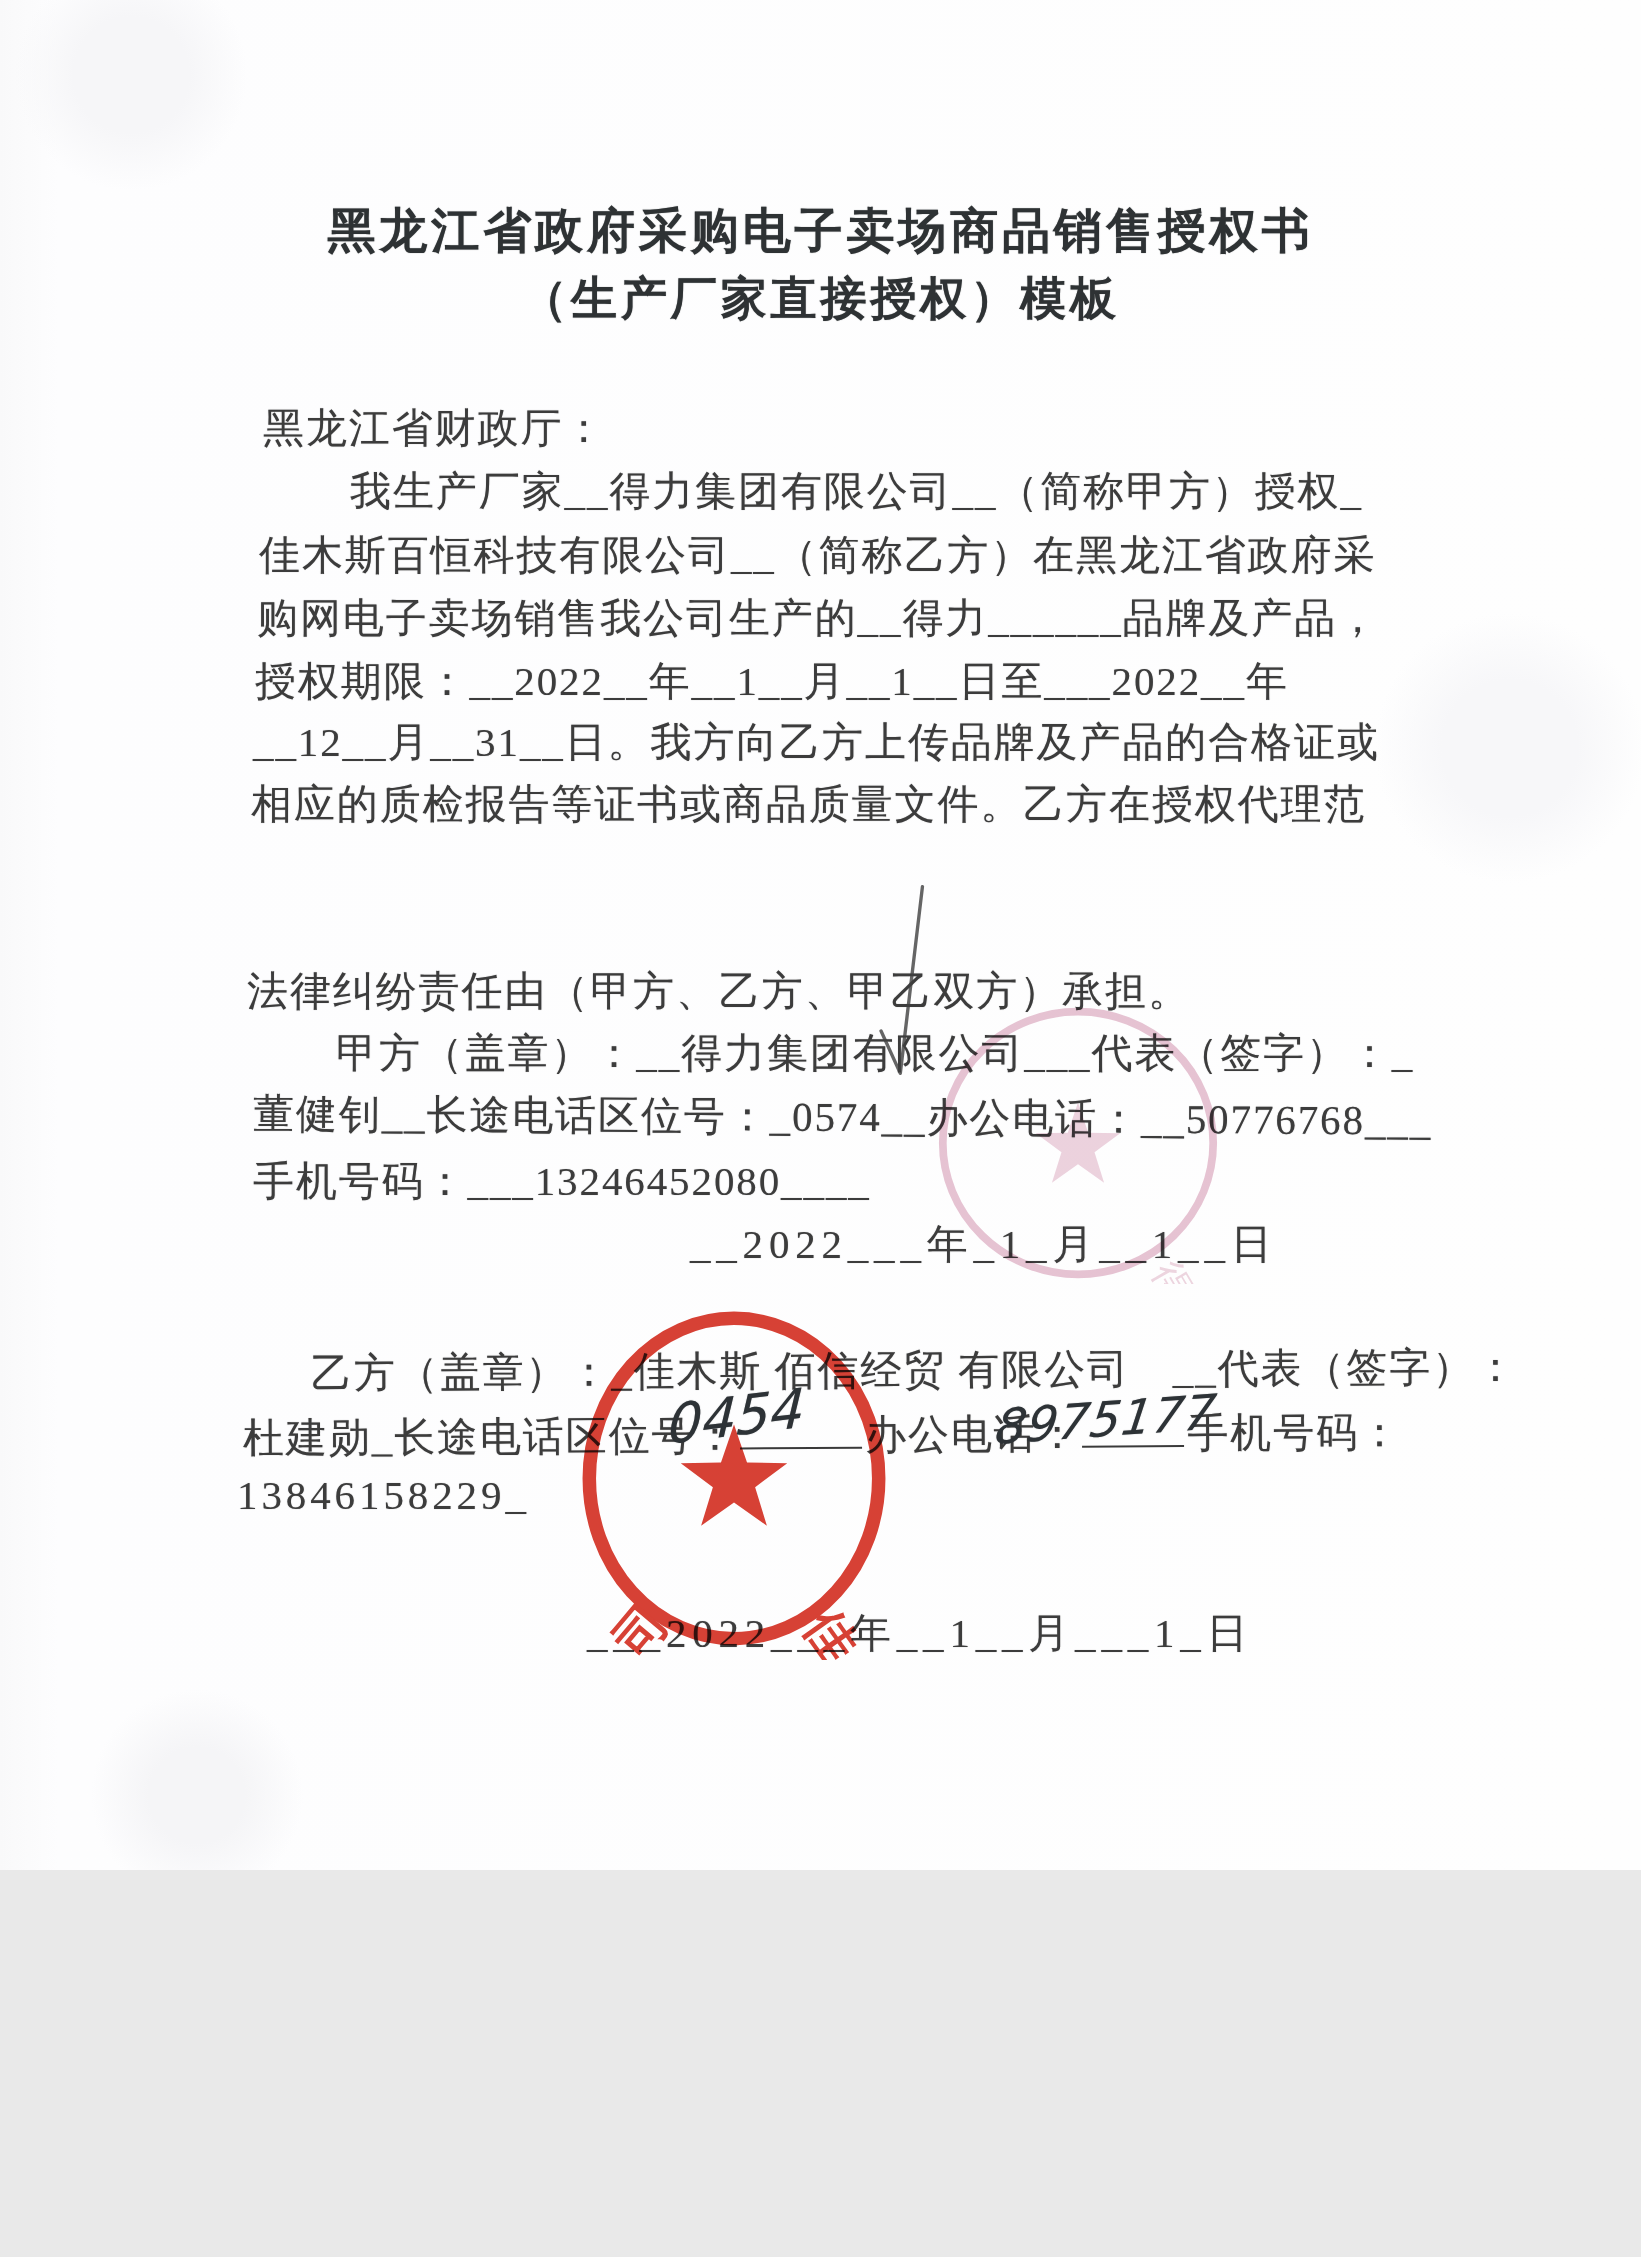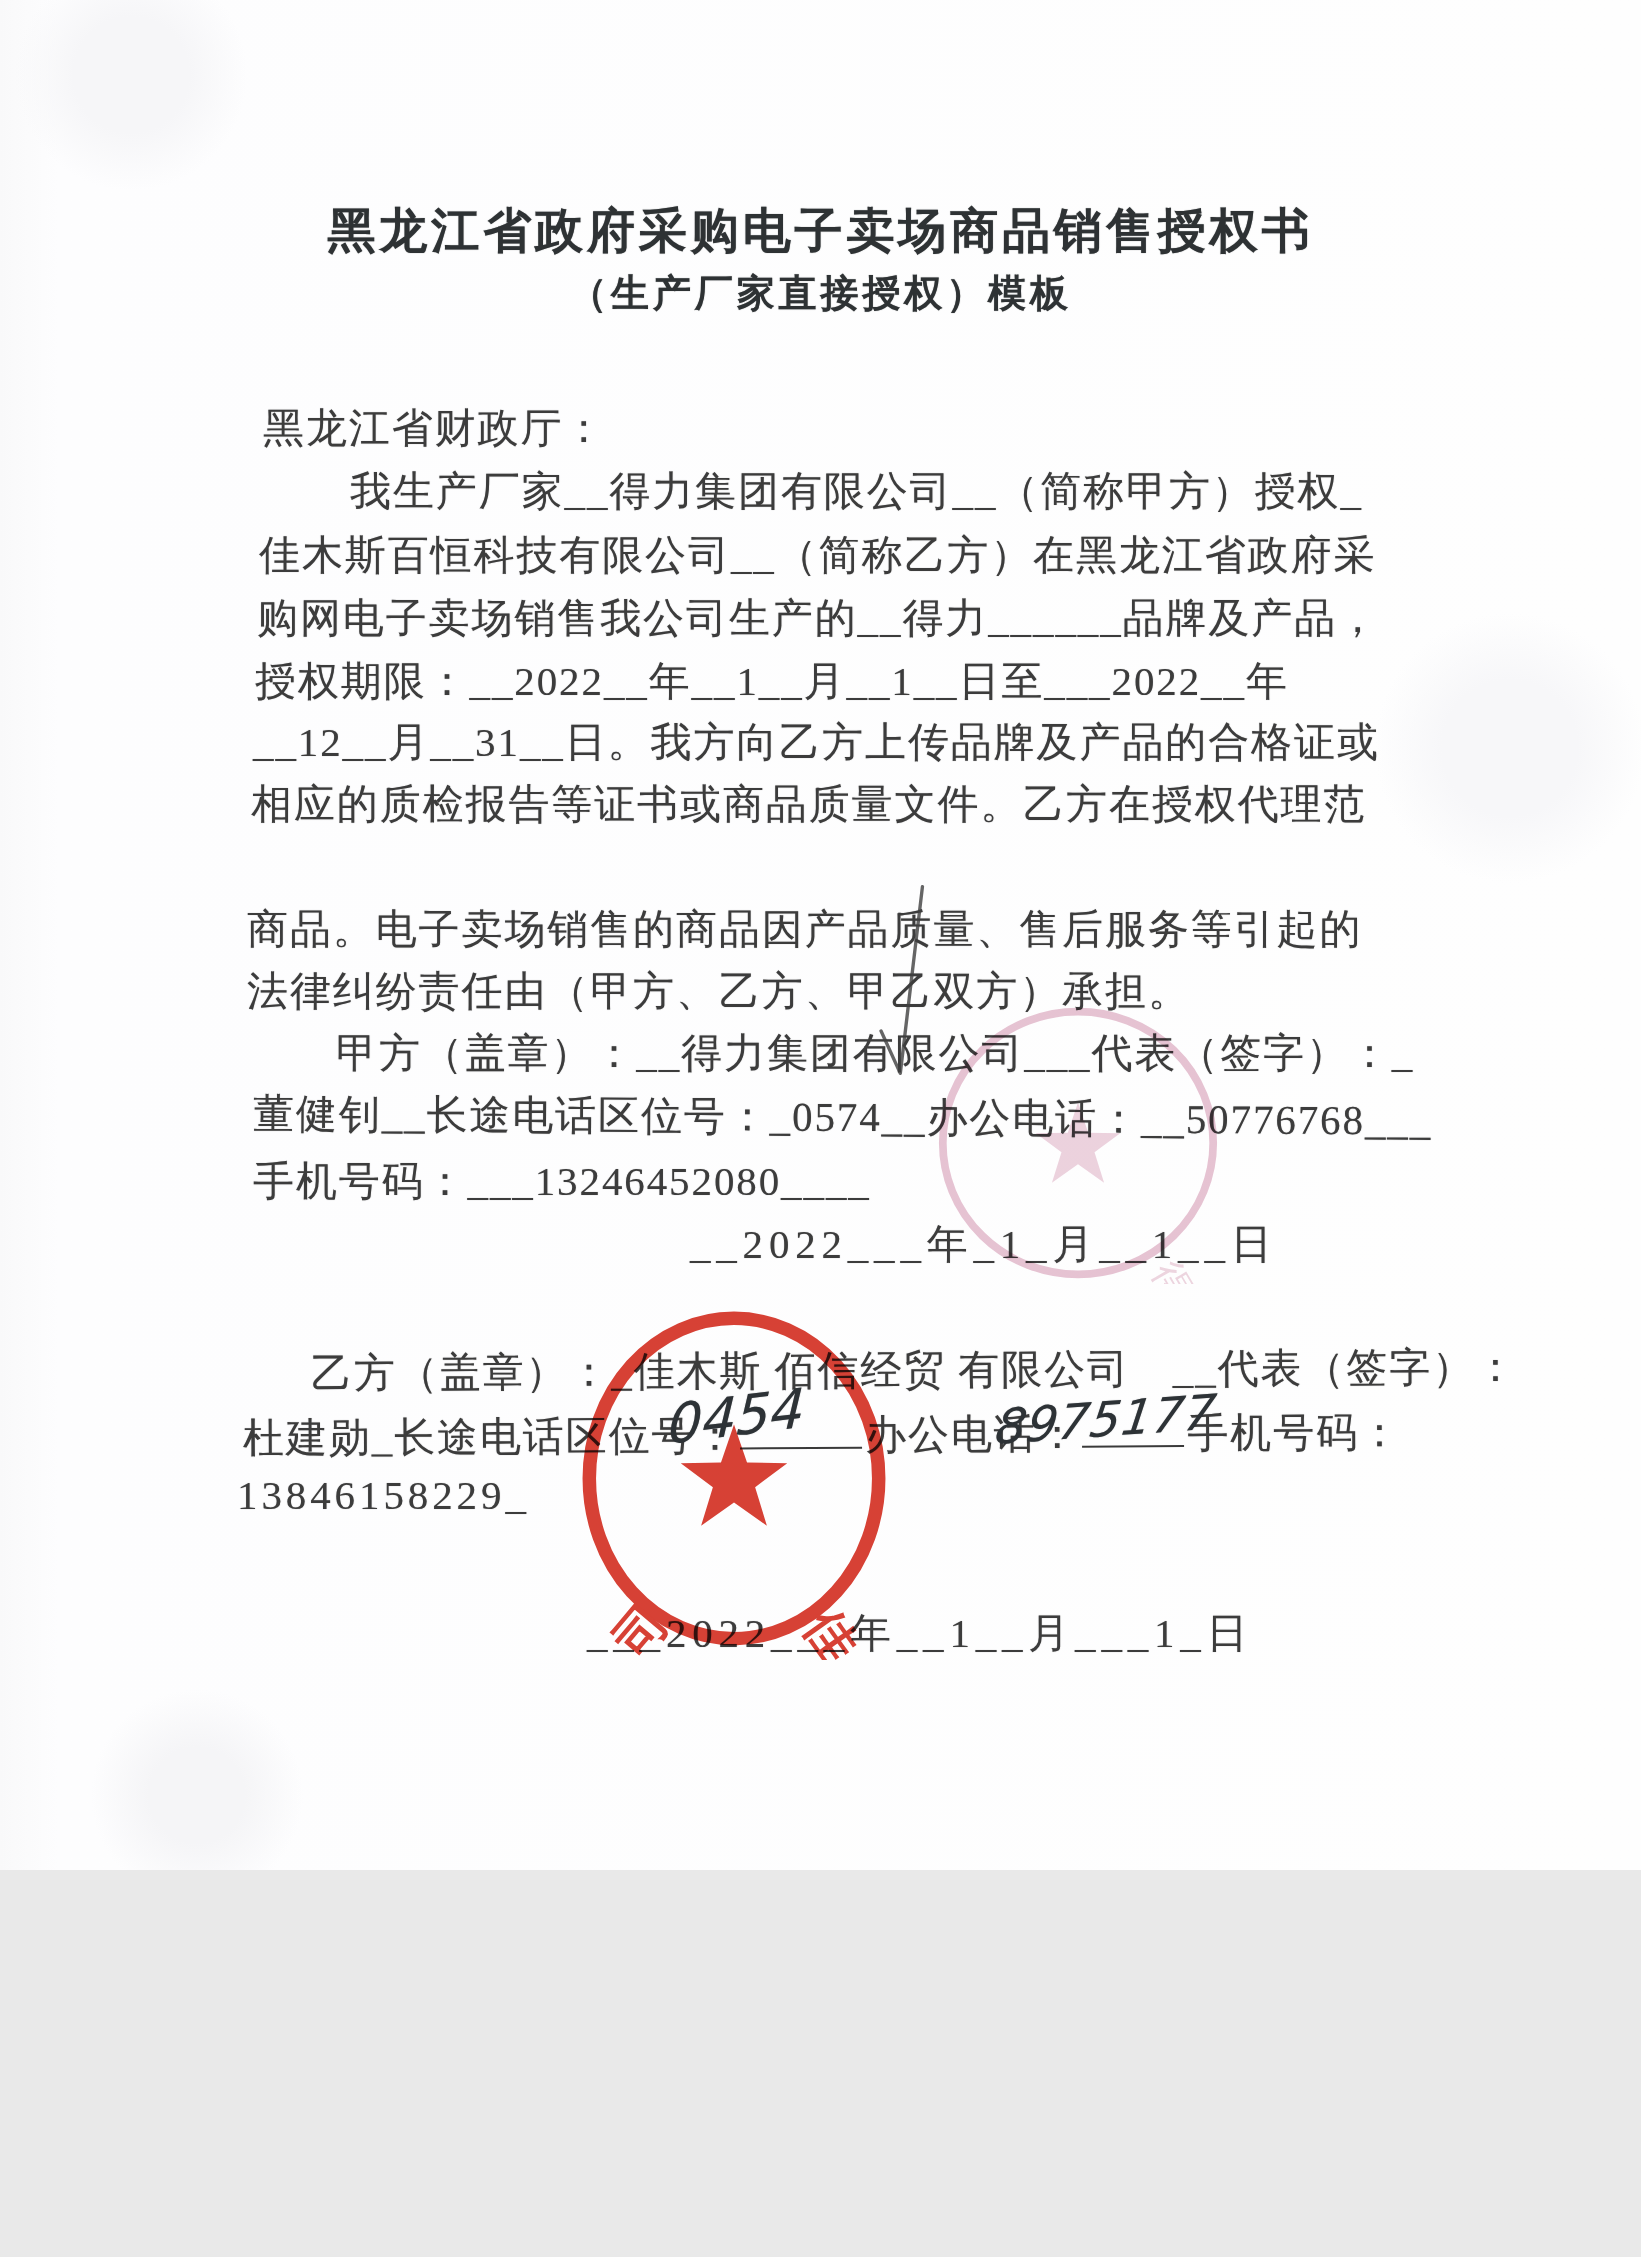--- a/index.html
+++ b/index.html
@@ -25,21 +25,21 @@
     text-shadow:0 0 1px rgba(55,55,55,.45);
   }
   .title{
     width:1641px;text-align:center;
     font-family:"Liberation Sans","DejaVu Sans",sans-serif;
     font-weight:700;color:#2e3234;
     letter-spacing:3.9px;
     text-shadow:0 0 1px rgba(40,45,45,.6);
   }
   .t1{top:199px;left:0;font-size:48px;}
-  .t2{top:268px;left:0;font-size:38px;}
+  .t2{top:268px;left:0;font-size:46px;}
   .date{letter-spacing:5.8px;}
   .blank{
     display:inline-block;height:.92em;
     border-bottom:2.9px solid #3a3a3a;
     vertical-align:baseline;margin:0 2.9px;
   }
   .blank.b1{width:122px;}
   .blank.b2{width:102px;}
   .hw{
     position:absolute;white-space:nowrap;
@@ -67,21 +67,20 @@
   <div class="ln title t2">（生产厂家直接授权）模板</div>
 
   <div class="ln" style="left:263px;top:401px;">黑龙江省财政厅：</div>
 
   <div class="ln" style="left:350px;top:464px;">我生产厂家__得力集团有限公司__（简称甲方）授权_</div>
   <div class="ln" style="left:259px;top:528px;">佳木斯百恒科技有限公司__（简称乙方）在黑龙江省政府采</div>
   <div class="ln" style="left:257px;top:591px;">购网电子卖场销售我公司生产的__得力______品牌及产品，</div>
   <div class="ln" style="left:255px;top:654px;">授权期限：__2022__年__1__月__1__日至___2022__年</div>
   <div class="ln" style="left:253px;top:715px;">__12__月__31__日。我方向乙方上传品牌及产品的合格证或</div>
   <div class="ln" style="left:251px;top:777px;">相应的质检报告等证书或商品质量文件。乙方在授权代理范</div>
-  <div class="ln" style="left:247px;top:902px;">商品。电子卖场销售的商品因产品质量、售后服务等引起的</div>
   <div class="ln" style="left:247px;top:964px;">法律纠纷责任由（甲方、乙方、甲乙双方）承担。</div>
 
   <div class="ln" style="left:336px;top:1026px;">甲方（盖章）：__得力集团有限公司___代表（签字）：_</div>
   <div class="ln" style="left:253px;top:1090px;transform:rotate(.35deg);">董健钊__长途电话区位号：_0574__办公电话：__50776768___</div>
   <div class="ln" style="left:253px;top:1154px;">手机号码：___13246452080____</div>
   <div class="ln date" style="left:690px;top:1217px;">__2022___年_1_月__1__日</div>
 
   <div class="ln" style="left:311px;top:1343px;transform:rotate(-.3deg);">乙方（盖章）：_佳木斯 佰信经贸 有限公司　__代表（签字）：</div>
 
   <div class="ln" style="left:243px;top:1408px;transform:rotate(-.3deg);">

